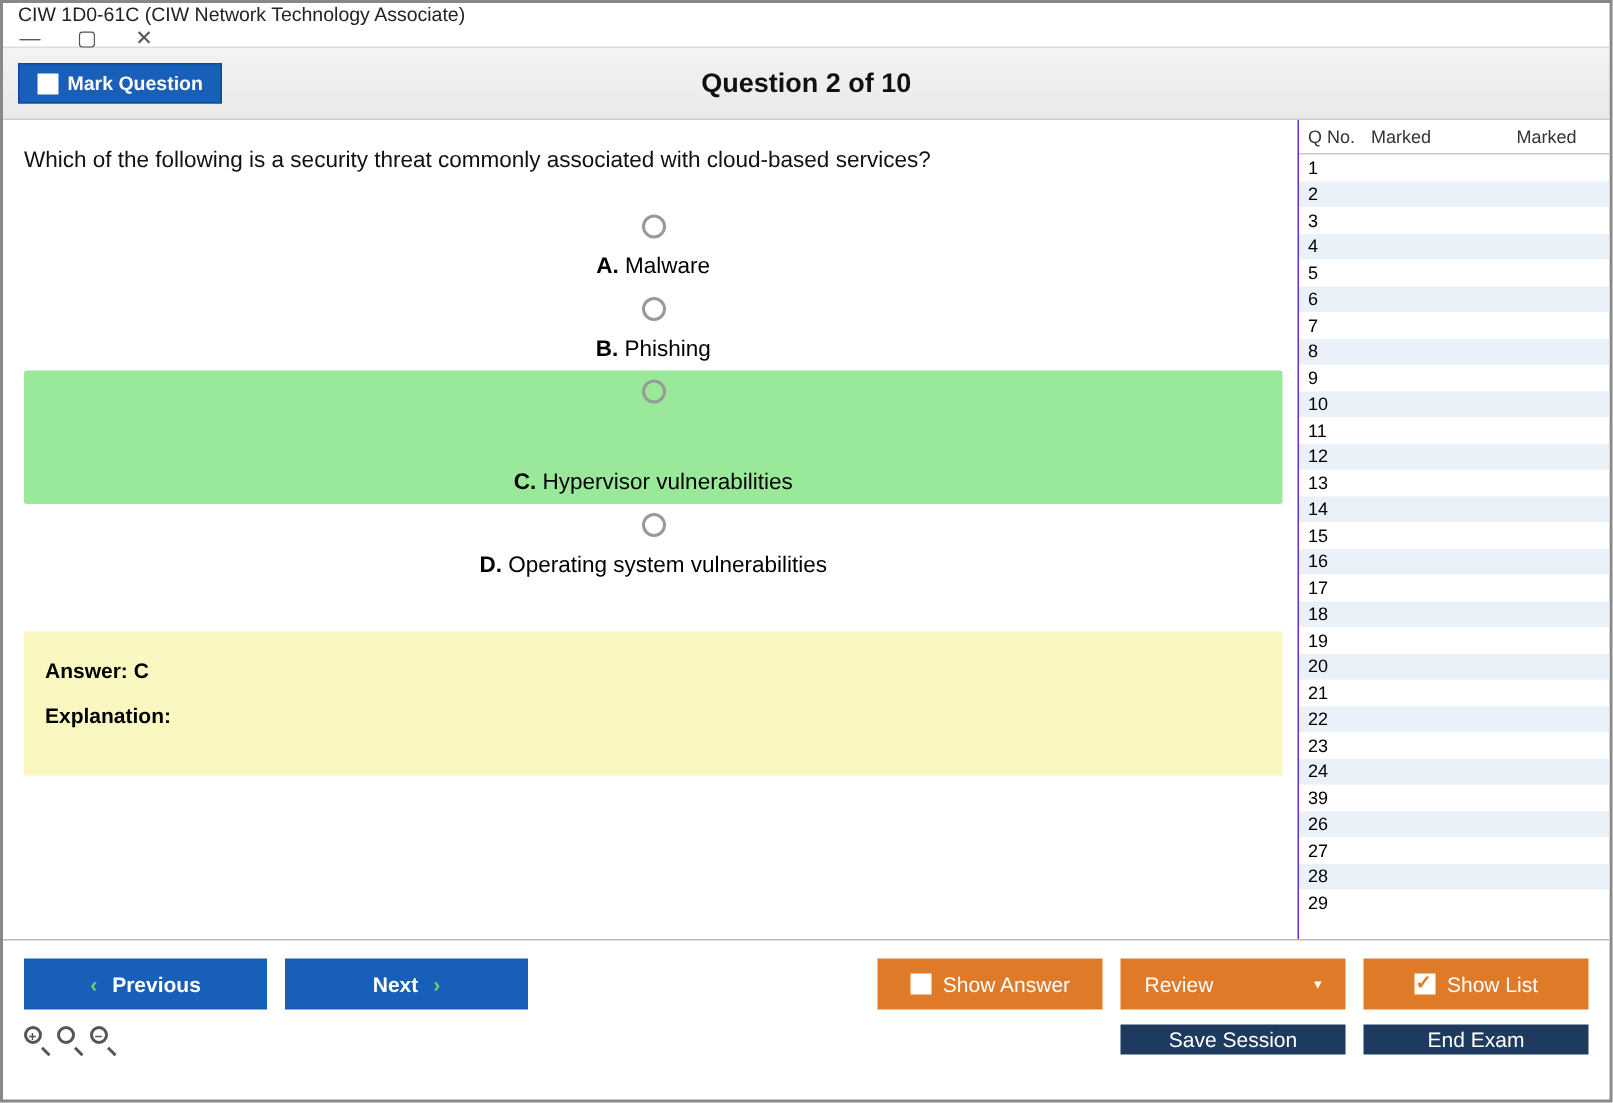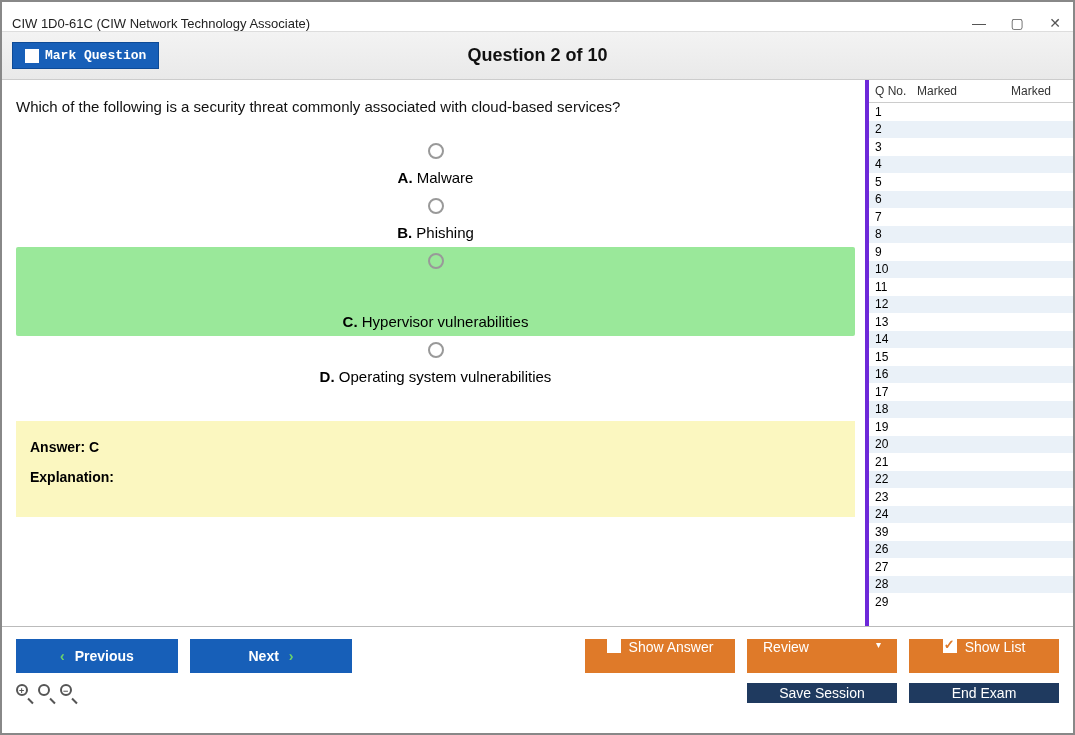--- a/index.html
+++ b/index.html
@@ -8,25 +8,26 @@
     font-size: 13px;
     background: #fff;
     width: 1075px;
     height: 735px;
     overflow: hidden;
     border: 2px solid #888;
   }
   .titlebar {
     height: 30px;
     display: flex;
-    align-items: flex-end;
+    align-items: flex-start;
     justify-content: space-between;
     padding: 0 10px 0 10px;
     background: #fff;
     border-bottom: 1px solid #ddd;
+    flex-direction: column;
   }
   .titlebar-title { font-size: 13px; color: #222; }
   .win-controls { display: flex; gap: 22px; color: #555; font-size: 14px;}
   .win-btn { width: 16px; text-align: center; cursor: default; }
   .header-row {
     height: 48px;
     background: linear-gradient(#f3f3f3,#e9e9e9);
     border-bottom: 1px solid #ccc;
     display: flex;
     align-items: center;
@@ -37,21 +38,20 @@
     background: #175fb8;
     color: #fff;
     border: 1px solid #0d4a96;
     padding: 5px 12px;
     font-weight: bold;
     font-size: 13px;
     display: flex;
     align-items: center;
     gap: 6px;
     cursor: pointer;
-    font-family: Liberation Mono, monospace;
   }
   .mark-btn .chk {
     width: 14px; height: 14px; background: #fff; display: inline-block;
   }
   .question-counter {
     position: absolute;
     left: 0; right: 0; text-align: center;
     font-weight: bold; font-size: 18px; color: #111;
     pointer-events: none;
   }
@@ -68,21 +68,21 @@
   .radio {
     width: 16px; height: 16px; border: 2px solid #999; border-radius: 50%; flex: none;
   }
   .choice-letter { font-weight: bold; }
   .explain-box {
     margin-top: 30px; background: #fbf7c0; padding: 18px 14px;
     font-size: 14px;
   }
   .explain-box p { margin-bottom: 14px; font-weight: bold; }
   .side-panel {
-    width: 208px; border-left: 4px solid #6d28d9; display: flex; flex-direction: column;
+    width: 208px; border-left: 1px solid #6d28d9; display: flex; flex-direction: column;
     background: #fff;
   }
   .side-head {
     display: flex; font-size: 12px; color: #333; border-bottom: 1px solid #ccc;
     padding: 4px 2px 4px 6px; background: #fff;
   }
   .col-qno { width: 42px; }
   .col-ans { flex: 1; }
   .col-mark { width: 60px; }
   .side-scroll { flex: 1; overflow-y: scroll; }
@@ -97,21 +97,21 @@
   .footer-row1 { display: flex; align-items: center; gap: 12px; }
   .nav-btn {
     width: 162px; height: 34px; background: #175fb8; color: #fff;
     border: none; font-size: 14px; font-weight: bold; cursor: pointer;
     display: flex; align-items: center; justify-content: center; gap: 10px;
   }
   .nav-btn .chev { color: #6bd36b; font-weight: bold; font-size: 14px; }
   .spacer { flex: 1; }
   .orange-btn {
     height: 34px; background: #df7a29; color: #fff; border: none;
-    font-size: 14px; cursor: pointer; display: flex; align-items: flex-start;
+    font-size: 14px; cursor: pointer; display: flex; align-items: center;
     justify-content: center; gap: 8px; padding: 0 16px; min-width: 150px;
   }
   .orange-btn .chk { width: 14px; height: 14px; background: #fff; display: inline-block; }
   .orange-btn .chk.checked { position: relative; }
   .orange-btn .chk.checked::after {
     content: "✓"; position: absolute; left: 1px; top: -2px; color: #df7a29; font-size: 13px; font-weight: bold;
   }
   .review-btn { justify-content: space-between; gap: 14px; }
   .review-btn .caret { font-size: 10px; }
   .footer-row2 { display: flex; align-items: center; gap: 12px; margin-top: 10px; }

